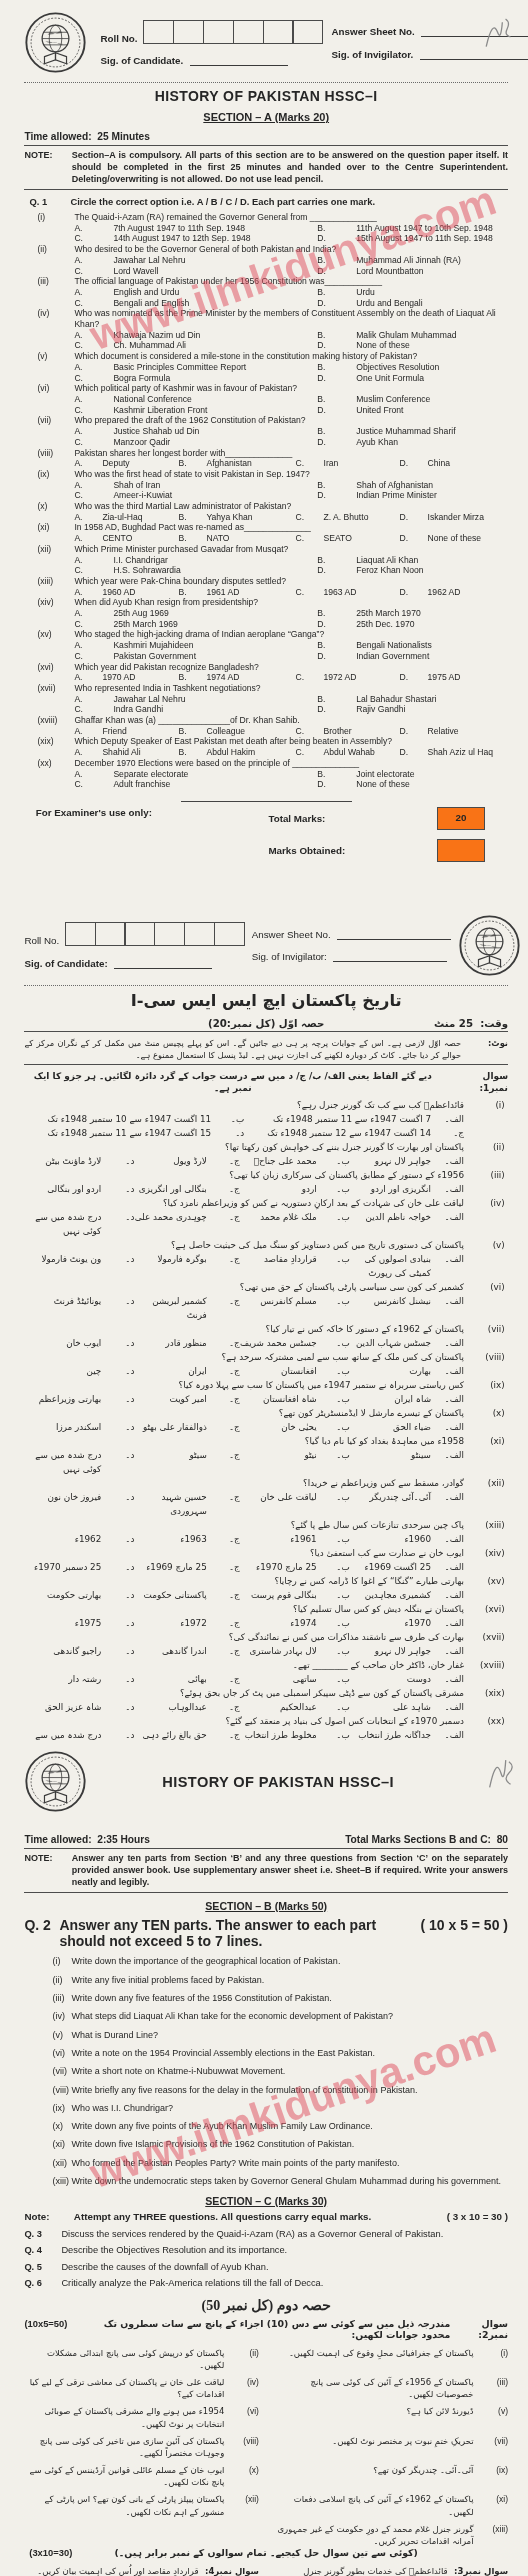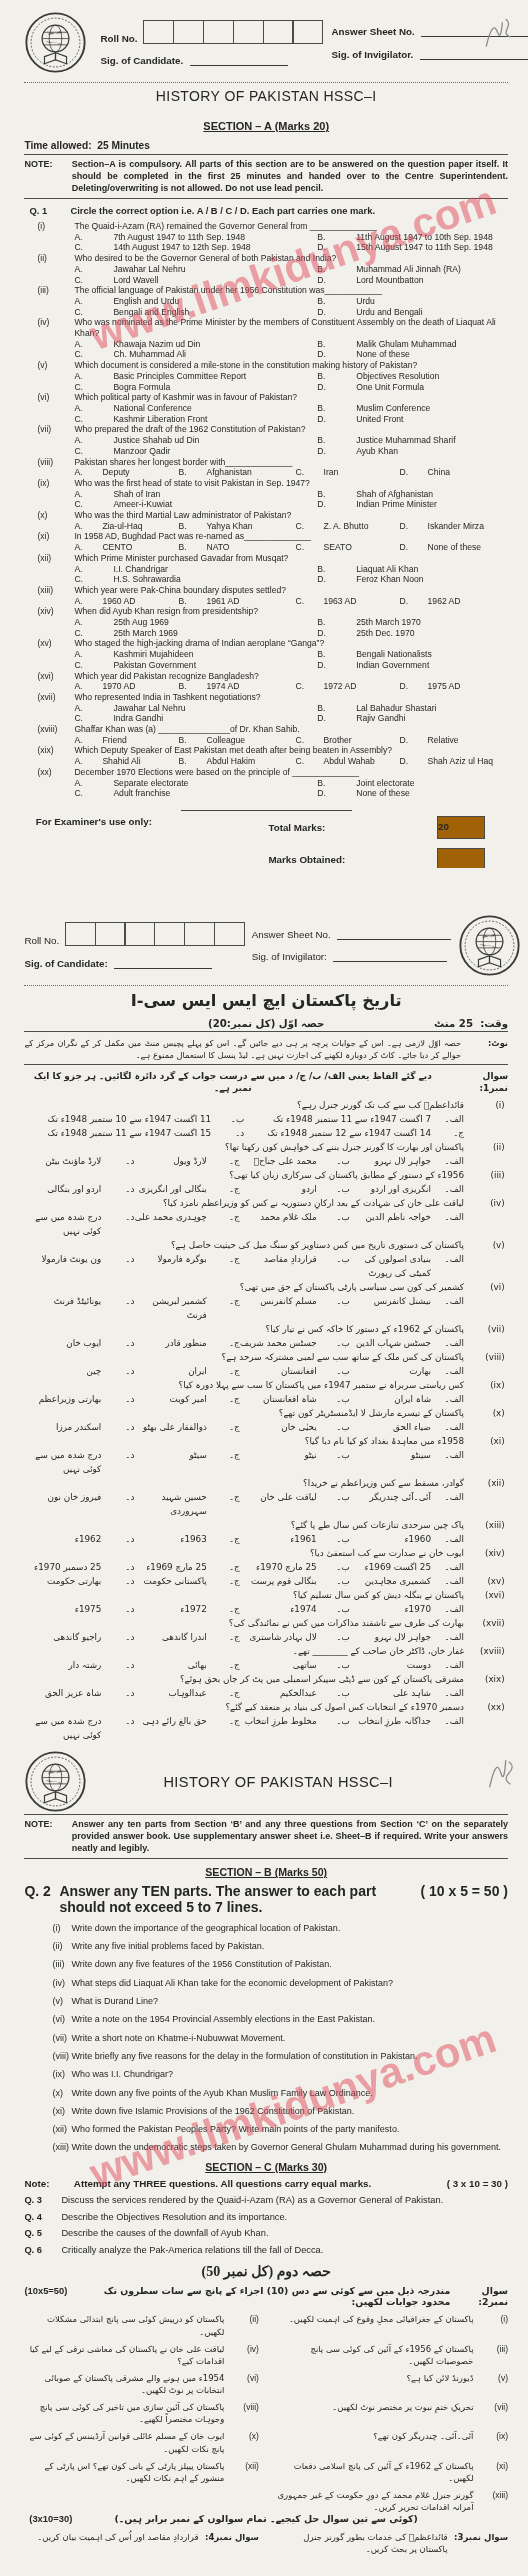--- a/index.html
+++ b/index.html
@@ -16,22 +16,22 @@
   .seal{width:63px;height:63px;}
   .hrows{display:flex;flex-direction:column;gap:11.4px;}
   .hrow{display:flex;align-items:flex-end;gap:6.5px;font-weight:bold;font-size:9.8px;white-space:nowrap;}
   .fill-line{display:inline-block;border-bottom:1.2px solid #3a3a3a;height:9.8px;}
   .w120{width:98px}.w150{width:122px}.w140{width:114px}
   .rollboxes{display:flex;}
   .rollcell{width:29px;height:22px;border:1.1px solid #4a4a4a;margin-left:-1.1px;background:transparent;}
   .dotline{border-top:1.6px dotted #6a6a6a;margin:8.1px 0 4.9px 0;}
 
   
-  .title{font-size:14px;font-weight:normal;text-align:center;letter-spacing:0.4px;margin-top:1.6px;}
-  .sectionA{font-size:11px;font-weight:bold;text-align:center;text-decoration:underline;margin-top:16px;}
+  .title{font-size:14px;font-weight:bold;text-align:center;letter-spacing:0.4px;margin-top:1.6px;}
+  .sectionA{font-size:11px;font-weight:bold;text-align:center;text-decoration:underline;margin-top:7px;}
   .timebar{display:flex;justify-content:space-between;font-size:10.2px;font-weight:bold;margin-top:7.3px;padding-bottom:1.6px;}
   .rule{border-top:1.1px solid #4c4c4c;margin:1.6px 0;}
   .noterow{display:flex;gap:11.4px;font-size:9px;font-weight:bold;margin:4.1px 0 3.3px 0;line-height:11.8px;}
   .noterow .nlab{flex:none;width:36px;}
   .noterow .ntext{flex:1;text-align:justify;}
   .q1row{display:flex;gap:18px;font-size:9.4px;font-weight:bold;margin:6.5px 0 4.9px 0;}
   .q1row .qlab{flex:none;width:28px;text-align:center;}
 
   
   .mcq{display:flex;font-size:8.6px;line-height:10.7px;}
@@ -43,21 +43,21 @@
   .opt{display:flex;min-width:0;}
   .opt .olabel{flex:none;width:39px;}
   .opts.cols4 .opt .olabel{width:28px;}
   .opt .otext{flex:1;}
 
   
   .exam-sep{width:171px;border-top:1.3px solid #444;margin:11.4px auto 3.3px auto;}
   .examiner{display:flex;margin-top:4.9px;font-size:9.8px;font-weight:bold;}
   .examiner .exlab{width:244px;padding-left:11.4px;box-sizing:border-box;}
   .exgrid{flex:1;display:grid;grid-template-columns:1fr 57px;row-gap:9.8px;align-items:center;padding-right:23px;}
-  .markbox{width:46px;height:20.3px;border:1.2px solid #4a4a4a;text-align:left;line-height:20.3px;font-size:9.8px;justify-self:end;background:#a16207;}
+  .markbox{width:46px;height:20.3px;border:1.2px solid #4a4a4a;text-align:center;line-height:20.3px;font-size:9.8px;justify-self:end;background:#f97316;}
 
   
   .ur{direction:rtl;font-family:"DejaVu Sans",sans-serif;}
   .ur-title{font-size:16.3px;font-weight:bold;text-align:center;direction:rtl;font-family:"DejaVu Sans",sans-serif;}
   .ur-bar{display:grid;grid-template-columns:1fr 1.2fr 1fr;font-size:10.2px;font-weight:bold;margin-top:8.1px;align-items:end;}
   .ur-bar .t{text-align:right;}
   .ur-bar .s{text-align:center;}
   .ur-note{display:flex;gap:9.8px;font-size:8.3px;margin:4.9px 0 3.3px 0;line-height:12.2px;}
   .ur-note .nlab{flex:none;width:37px;font-weight:bold;}
   .ur-note .ntext{flex:1;text-align:justify;}
@@ -1072,20 +1072,21 @@
               <span class="opt">
                 <span class="olabel">د۔</span>
                 <span class="otext">25 دسمبر 1970ء</span>
               </span>
             </div>
           </div>
         </div>
         <div class="mcq urm">
           <span class="qnum">(xv)</span>
           <div class="qbody">
+            <div class="qtext">بھارتی طیارے ”گنگا“ کے اغوا کا ڈرامہ کس نے رچایا؟</div>
             <div class="opts cols4">
               <span class="opt">
                 <span class="olabel">الف۔</span>
                 <span class="otext">کشمیری مجاہدین</span>
               </span>
               <span class="opt">
                 <span class="olabel">ب۔</span>
                 <span class="otext">بنگالی قوم پرست</span>
               </span>
               <span class="opt">
@@ -1225,20 +1226,24 @@
 
   <div class="page" id="p3">
     <div class="hdr3">
       <svg class="seal" viewBox="0 0 80 80">
           <use href="#sealdef"></use>
         </svg>
       <div class="title" style="font-size:14.6px">HISTORY OF PAKISTAN  HSSC–I</div>
       <span></span>
     </div>
 
+    <div class="timebar3">
+      <span><span>Time allowed:</span>&nbsp;&nbsp;<span>2:35 Hours</span></span>
+      <span><span>Total Marks Sections B and C:</span>&nbsp;&nbsp;<span>80</span></span>
+    </div>
     <div class="rule"></div>
 
     <div class="noterow">
       <span class="nlab">NOTE:</span>
       <span class="ntext">Answer any ten parts from Section ‘B’ and any three questions from Section ‘C’ on the separately provided answer book. Use supplementary answer sheet i.e. Sheet–B if required. Write your answers neatly and legibly.</span>
     </div>
     <div class="rule"></div>
 
     <div class="sechead">SECTION – B (Marks 50)</div>
 

